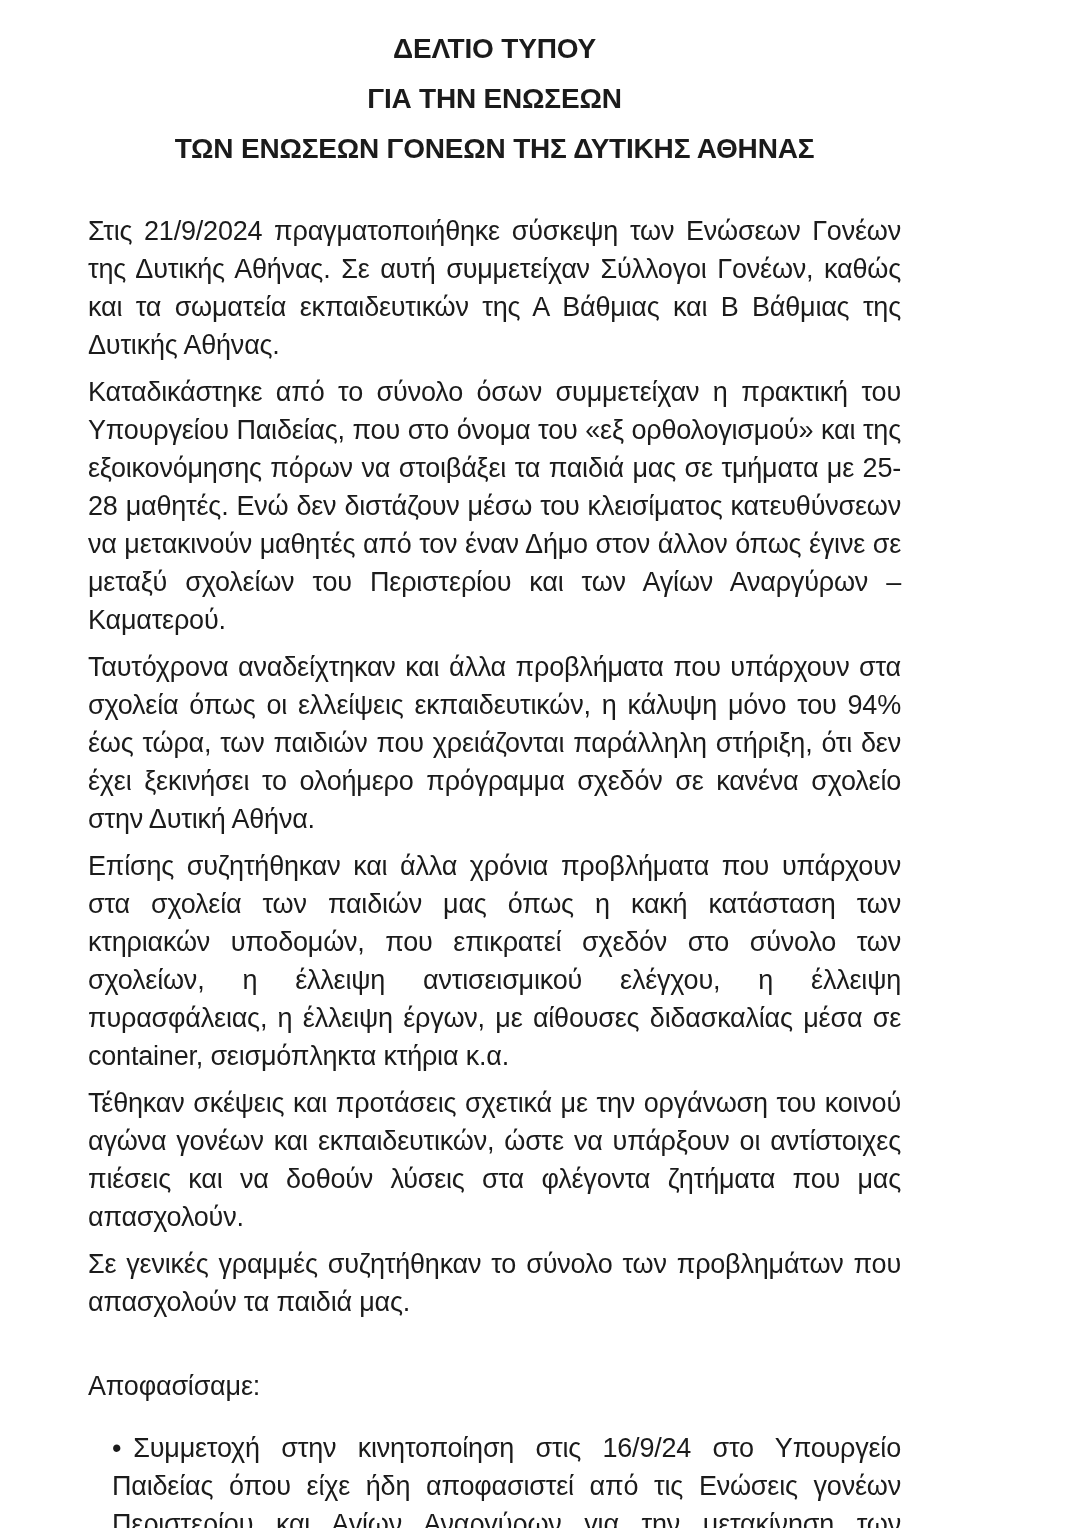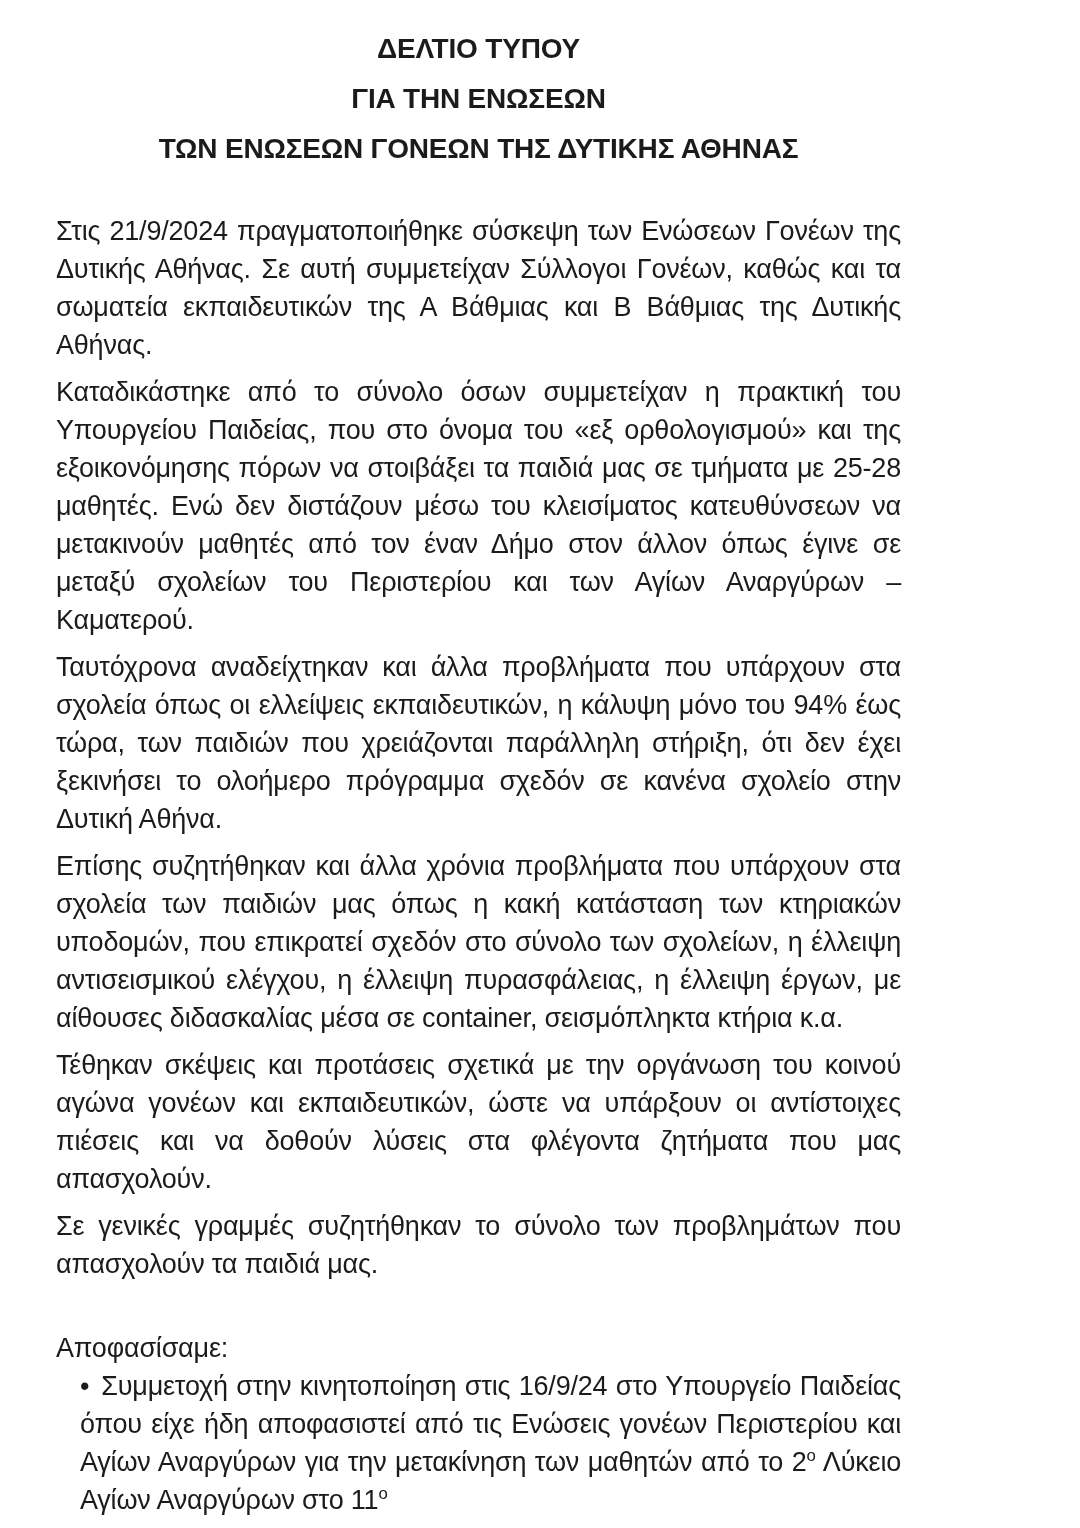--- a/index.html
+++ b/index.html
@@ -11,21 +11,21 @@
     height: 1528px;
     background: #ffffff;
     overflow: hidden;
     font-family: "Liberation Sans", "DejaVu Sans", sans-serif;
     color: #1b1b1b;
   }
   .document {
     box-sizing: border-box;
     width: 967px;
     height: 1528px;
-    padding: 30px 66px 30px 56px;
+    padding: 30px 66px 30px 88px;
     background: #ffffff;
   }
   .title-block {
     margin-bottom: 44px;
   }
   .title-line {
     margin: 0 0 12px 0;
     font-size: 28px;
     line-height: 38px;
     font-weight: bold;
@@ -36,21 +36,21 @@
     margin-bottom: 0;
   }
   .body-paragraph {
     margin: 0 0 9px 0;
     font-size: 27px;
     line-height: 38px;
     text-align: justify;
     letter-spacing: -0.2px;
   }
   .decisions-heading {
-    margin: 46px 0 0 0;
+    margin: 46px 0 24px 0;
     font-size: 27px;
     line-height: 38px;
     letter-spacing: -0.2px;
   }
   .decision-list {
     margin: 0;
     padding: 0;
     list-style: none;
   }
   .decision-item {

